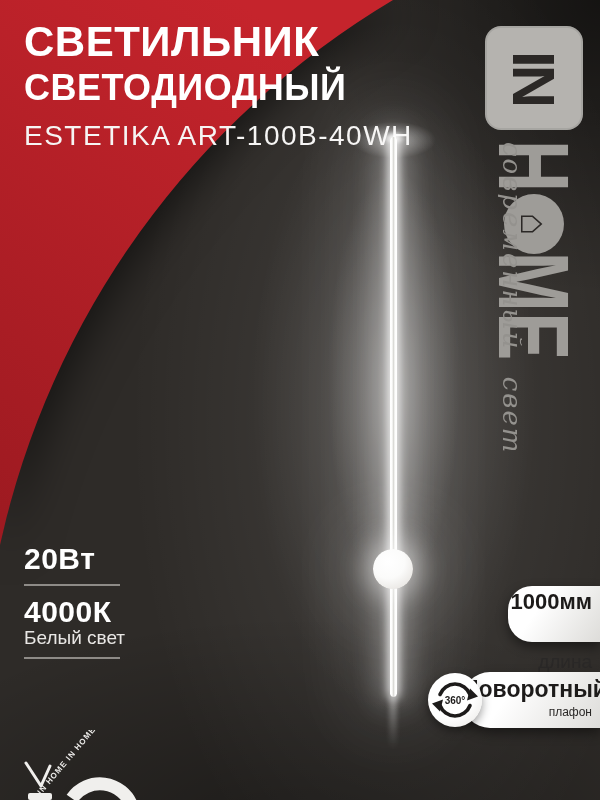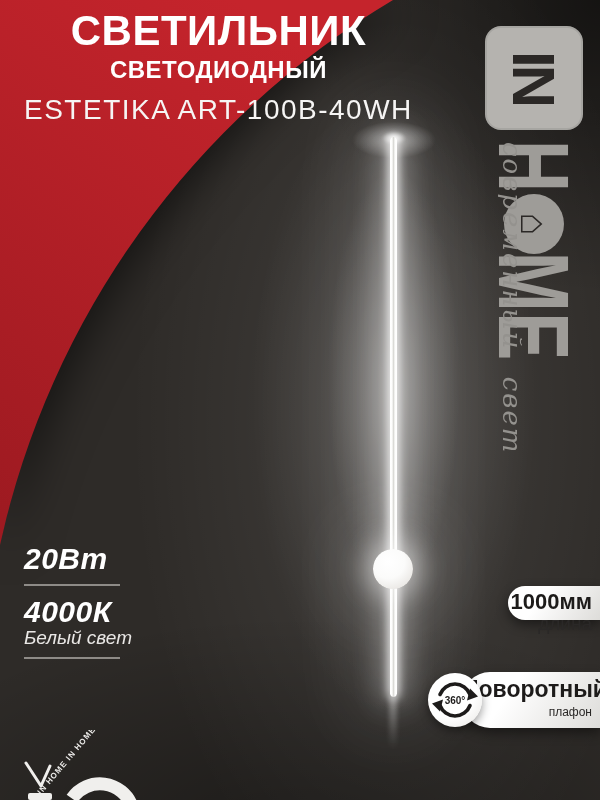--- a/index.html
+++ b/index.html
@@ -12,23 +12,23 @@
       radial-gradient(190px 420px at 394px 400px, rgba(255,255,255,0.16), rgba(255,255,255,0) 75%),
       radial-gradient(330px 640px at 394px 420px, rgba(255,255,255,0.09), rgba(255,255,255,0) 80%),
       radial-gradient(420px 420px at 100% 0%, rgba(0,0,0,0.55), rgba(0,0,0,0) 70%),
       radial-gradient(600px 300px at 50% 105%, rgba(0,0,0,0.38), rgba(0,0,0,0) 75%),
       #2e2b28;
   }
 
   
   .red-shape { position:absolute; left:0; top:0; filter:drop-shadow(8px 8px 22px rgba(0,0,0,0.55)); }
 
-  .title-block { position:absolute; left:24px; top:7px; color:#ffffff;text-align:center; }
+  .title-block { position:absolute; left:24px; top:18px; color:#ffffff; }
   .title-1 { font-size:42px; font-weight:bold; letter-spacing:0.5px; line-height:1.12; }
-  .title-2 { font-size:24px; font-weight:bold; letter-spacing:0.5px; line-height:1.18; margin-top:2px; }
+  .title-2 { font-size:36px; font-weight:bold; letter-spacing:0.5px; line-height:1.18; margin-top:2px; }
   .model   { font-size:28px; font-weight:normal; letter-spacing:1.5px; margin-top:10px; color:#f6f5f4; }
 
   
   .brand-logo { position:absolute; left:583px; top:26px; width:350px; height:98px;
                 transform:rotate(90deg); transform-origin:0 0; }
   .brand-row { display:flex; align-items:center; gap:10px; height:98px; }
   .in-badge { width:104px; height:98px; background:#b5b3af; border-radius:16px; flex:0 0 auto;
               display:flex; align-items:center; justify-content:center;
               box-shadow:inset 0 0 0 2px rgba(0,0,0,0.08); }
   .in-badge span { font-size:60px; font-weight:bold; color:#2b2826; letter-spacing:-3px; }
@@ -51,31 +51,31 @@
                 0 0 80px 24px rgba(255,255,255,0.16); }
   .lamp-tip-flare { position:absolute; left:378px; top:129px; width:32px; height:18px; border-radius:50%;
     background:radial-gradient(closest-side, rgba(255,255,255,0.95), rgba(255,255,255,0) 75%); filter:blur(1px); }
   .lamp-bottom-fade { position:absolute; left:389px; top:696px; width:8px; height:62px; filter:blur(2px);
     background:linear-gradient(to bottom, rgba(255,255,255,0.35), rgba(255,255,255,0) 85%); }
   .lamp-sphere { position:absolute; left:373px; top:549px; width:40px; height:40px; border-radius:50%;
     background:radial-gradient(circle at 38% 32%, #ffffff 0%, #fbfbfa 45%, #eceae7 75%, #cfcdc9 100%);
     box-shadow: 0 0 26px 9px rgba(255,255,255,0.45), 0 0 70px 26px rgba(255,255,255,0.14); }
 
   
-  .specs { position:absolute; left:24px; top:543px; color:#ffffff;font-style:italic; }
+  .specs { position:absolute; left:24px; top:543px; color:#ffffff; }
   .spec-big { font-size:30px; font-weight:bold; letter-spacing:0.5px; line-height:1.05; }
   .spec-note { font-size:19px; font-weight:normal; color:#e9e7e5; margin-top:1px; line-height:1.05; }
   .spec-divider { width:96px; height:2px; background:#8e8b87; margin:9px 0 10px 0; }
 
   
-  .badge-length { position:absolute; left:508px; top:586px; width:92px; height:34px;
+  .badge-length { position:absolute; left:508px; top:586px; width:92px; height:56px;
     border-radius:24px 0 0 24px; background:linear-gradient(125deg, #ffffff 35%, #dddcd9 100%);
     box-shadow:0 5px 12px rgba(0,0,0,0.45); text-align:right; padding:3px 8px 0 0; box-sizing:border-box; }
   .badge-length .val { font-size:22px; font-weight:bold; color:#1d1b1a; line-height:25px; }
-  .badge-length .lbl { font-size:19px; color:#2a2827; line-height:19px; }
+  .badge-length .lbl { font-size:19px; color:#2a2827; line-height:19px;margin-top:38px; }
 
   .badge-rotate { position:absolute; left:462px; top:672px; width:138px; height:56px;
     border-radius:28px 0 0 28px; background:linear-gradient(125deg, #ffffff 35%, #dddcd9 100%);
     box-shadow:0 5px 12px rgba(0,0,0,0.45); text-align:right; padding:4px 8px 0 0; box-sizing:border-box; }
   .badge-rotate .val { font-size:23px; font-weight:bold; color:#1d1b1a; line-height:26px; }
   .badge-rotate .lbl { font-size:12px; color:#2a2827; line-height:21px; }
 
   .rotate-circle { position:absolute; left:428px; top:673px; width:54px; height:54px; border-radius:50%;
     background:radial-gradient(circle at 35% 30%, #ffffff 55%, #e7e6e3 100%);
     box-shadow:0 4px 10px rgba(0,0,0,0.40); }

